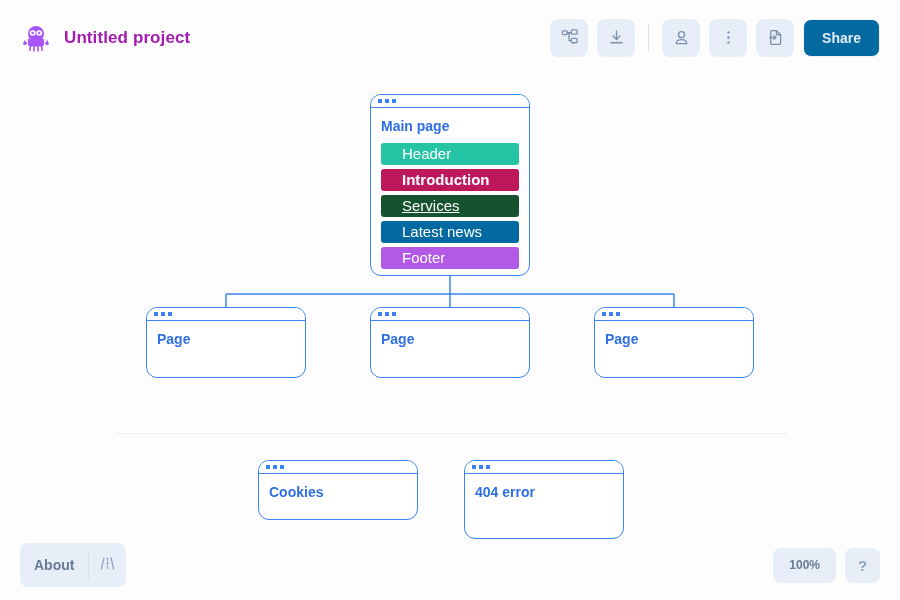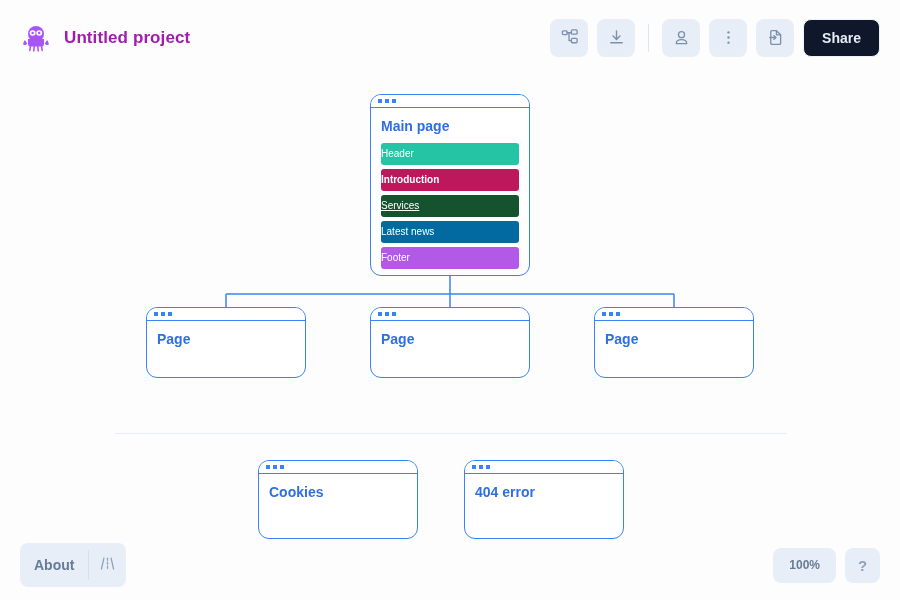--- a/index.html
+++ b/index.html
@@ -27,21 +27,21 @@
   .tbtn {
     width: 38px; height: 38px; border-radius: 8px;
     background: #e8eef8; border: none;
     display: flex; align-items: center; justify-content: center;
     cursor: pointer; padding: 0;
   }
   .tbtn svg { display: block; }
   .divider-v { width: 1px; height: 28px; background: #dde5f1; margin: 0 4px; }
   .share-btn {
     height: 38px; min-width: 70px; padding: 0 18px;
-    border-radius: 8px; background: #0f172a; border: 1px solid #eef2f9;
+    border-radius: 8px; background: #0369a1; border: 1px solid #eef2f9;
     color: #e4ecf7; font-size: 14px; font-weight: bold;
     display: flex; align-items: center; justify-content: center;
     cursor: default;
   }
 
   
   .canvas { position: absolute; top: 75px; left: 0; width: 900px; height: 455px; }
   .canvas svg.links { position: absolute; top: 0; left: 0; width: 900px; height: 455px; }
 
   
@@ -59,21 +59,21 @@
   }
   .dot { width: 4px; height: 4px; background: #3b82f6; }
   .card-body { padding: 9px 10px 10px 10px; }
   .card-title {
     font-size: 14px; font-weight: bold; color: #2f6fe4;
     line-height: 18px; white-space: nowrap;
   }
   .sections { margin-top: 8px; display: flex; flex-direction: column; gap: 4px; }
   .section {
     height: 22px; border-radius: 3px; color: #ffffff;
-    font-size: 10px; line-height: 22px; padding-left: 0;
+    font-size: 15px; line-height: 22px; padding-left: 21px;
     white-space: nowrap; overflow: hidden;
   }
 
   .hr-split {
     position: absolute; left: 115px; top: 358px; width: 672px; height: 1px;
     background: #e9edf5;
   }
 
   
   .bottombar {
@@ -249,21 +249,21 @@
         <span class="dot"></span>
         <span class="dot"></span>
       </div>
       <div class="card-body">
         <div class="card-title">Page</div>
       </div>
     </div>
 
     <div class="hr-split"></div>
 
-    <div class="card" style="left:258px; top:385px; width:160px; height:79px;">
+    <div class="card" style="left:258px; top:385px; width:160px; height:60px;">
       <div class="card-bar">
         <span class="dot"></span>
         <span class="dot"></span>
         <span class="dot"></span>
       </div>
       <div class="card-body">
         <div class="card-title">Cookies</div>
       </div>
     </div>
 

